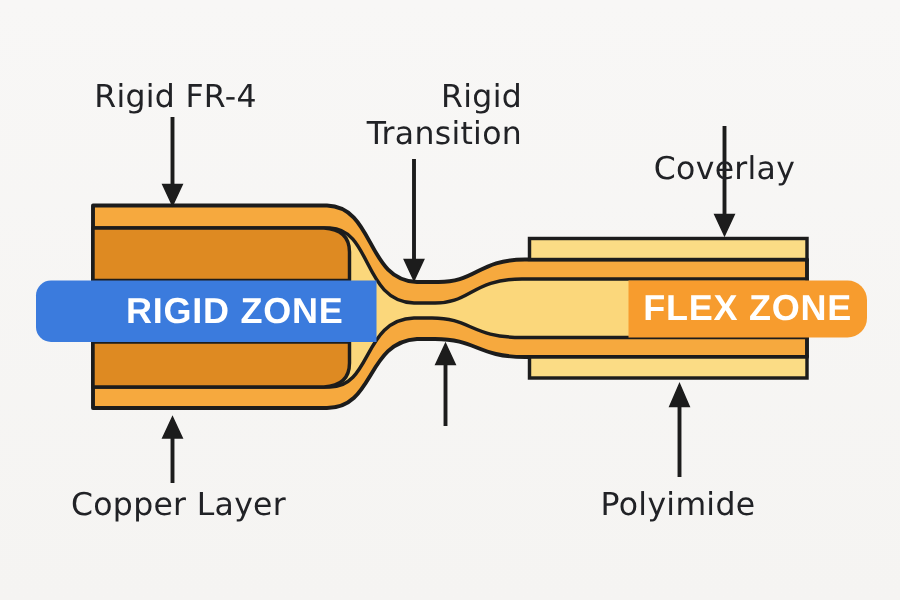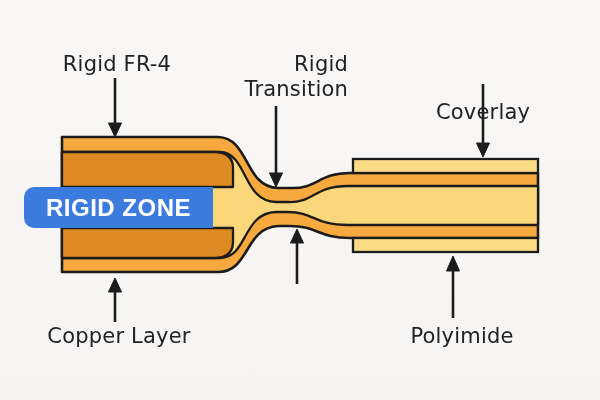--- a/index.html
+++ b/index.html
@@ -24,28 +24,28 @@
   .callout.wrap{white-space:normal;width:150px;}
   .badge{
     position:absolute;
     display:flex;align-items:center;justify-content:center;
     font-family:"Liberation Sans",sans-serif;
     font-weight:bold;
     font-size:24px;
     letter-spacing:.5px;
     color:#ffffff;
   }
-  .badge.rigid{left:24px;top:187px;width:189px;height:41px;border-radius:10px 0 0 10px;}
+  .badge.rigid{left:24px;top:187px;width:189px;height:41px;border-radius:10px 0 0 10px;padding-left:38px;}
   .badge.flex{left:419px;top:187px;width:159px;height:38px;border-radius:0 13px 13px 0;}
   .pos-rigid-fr4{left:117px;top:52px;}
   .pos-layer-transition{left:273px;top:52px;}
   .pos-coverlay{left:483px;top:52px;margin-top:48px;}
   .pos-copper-layer{left:119px;top:324px;}
   .pos-layer{left:298px;top:287px;}
-  .pos-polyimide{left:462px;top:324px;}
+  .pos-polyimide{left:452px;top:324px;}
 </style>
 </head>
 <body>
 
 <div class="stage">
 
   <svg width="600" height="400" viewBox="0 0 600 400">
 
     <path stroke-width="2.6" stroke-linejoin="round" d="M 62 137 L 218 137 C 250 138 244 187 278 188 L 290 188
              C 318 189 318 173 350 173 L 538 173 L 538 238 L 350 238
@@ -85,19 +85,20 @@
         <polygon points="290.5,243 303.5,243 297,229" stroke-width="1"></polygon>
       </g>
       <g>
         <line x1="453" y1="318" x2="453" y2="270"></line>
         <polygon points="446.5,271 459.5,271 453,256" stroke-width="1"></polygon>
       </g>
     </g>
   </svg>
 
   <div class="badge rigid" style="background-color: rgb(59, 123, 221);">RIGID ZONE</div>
+  <div class="badge flex" style="background-color: rgb(247, 156, 46);">FLEX ZONE</div>
 
   <div class="callout pos-rigid-fr4">Rigid FR-4</div>
   <div class="callout wrap pos-layer-transition">Rigid Transition</div>
   <div class="callout pos-coverlay">Coverlay</div>
   <div class="callout pos-copper-layer">Copper Layer</div>
   <div class="callout pos-polyimide">Polyimide</div>
 </div>
 
 </body></html>

